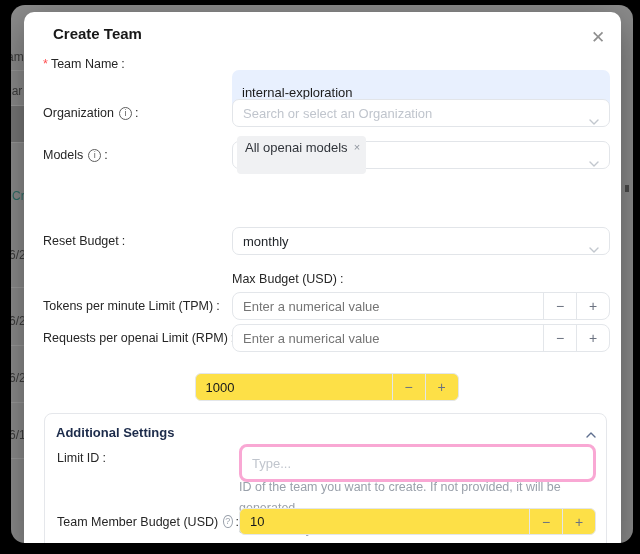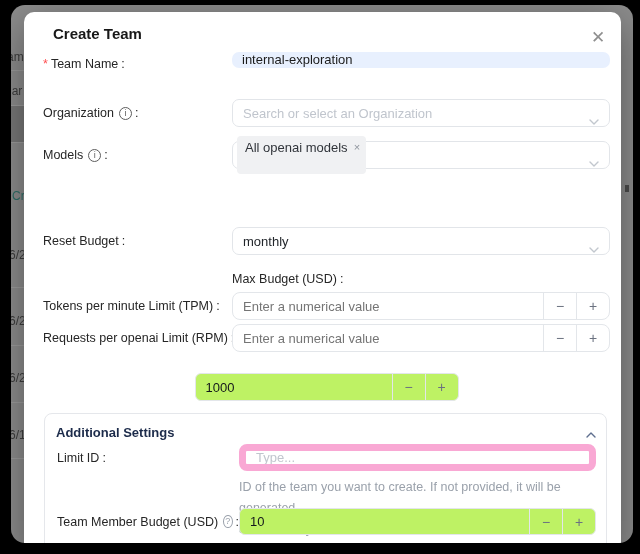--- a/index.html
+++ b/index.html
@@ -28,52 +28,52 @@
   .req{color:#ff4d4f;margin-right:3px;font-size:12.5px;}
   .colon{margin-left:3px;}
   .info-ic{display:inline-flex;align-items:center;justify-content:center;width:13px;height:13px;
            border:1px solid #5d5d5d;border-radius:50%;font-size:9px;color:#5d5d5d;margin-left:5px;
            box-sizing:border-box;line-height:1;}
   .help-ic{display:inline-flex;align-items:center;justify-content:center;width:13px;height:13px;
            border:1px solid #9aa1ab;border-radius:50%;font-size:9px;color:#9aa1ab;margin-left:5px;
            box-sizing:border-box;line-height:1;}
   .ctl{flex:1;position:relative;height:28px;}
 
-  .input-blue{width:100%;height:16px;background:#e8f0fe;border:none;border-radius:7px;
+  .input-blue{width:100%;height:44px;background:#e8f0fe;border:none;border-radius:7px;
               padding:0 10px;font-size:13px;color:#1b1b1b;box-sizing:border-box;outline:none;
-              font-family:"Liberation Sans", sans-serif;}
+              font-family:"Liberation Sans", sans-serif;margin-top:20px;}
   .select{height:28px;border:1px solid #e2e5e9;border-radius:7px;background:#fff;display:flex;
           align-items:center;padding:0 28px 0 10px;position:relative;box-sizing:border-box;cursor:pointer;}
   .select .chev{position:absolute;right:10px;top:11px;color:#c2c7ce;}
   .ph{font-size:13px;color:#c0c5cd;}
   .val{font-size:13px;color:#22262b;}
   .select.tags{padding-left:4px;}
   .tag{display:inline-flex;align-items:center;background:#f0f1f3;border-radius:4px;height:22px;
        padding:0 6px 16px 8px;font-size:13px;color:#30343a;}
   .tag .tag-x{margin-left:6px;color:#8f959e;font-size:11px;cursor:pointer;}
 
   .numctl{height:28px;border:1px solid #e3e6ea;border-radius:8px;display:flex;overflow:hidden;
           box-sizing:border-box;background:#fff;}
-  .numctl.filled{background:#bef264;border-radius:6px;}
+  .numctl.filled{background:#fde047;border-radius:6px;}
   .numctl input{flex:1;min-width:0;border:none;background:transparent;padding:0 10px;font-size:13px;
                 color:#14171c;outline:none;font-family:"Liberation Sans", sans-serif;}
   .numctl .seg{width:32px;flex:0 0 32px;display:flex;align-items:center;justify-content:center;
                border-left:1px solid #e3e6ea;color:#6b7280;font-size:14px;cursor:pointer;}
 
   .card{position:absolute;left:20px;top:401px;width:563px;height:150px;border:1px solid #e5e7eb;
         border-radius:8px;background:#fff;box-sizing:border-box;}
   .card-head{position:absolute;left:11px;top:8px;right:10px;display:flex;align-items:center;
              justify-content:space-between;cursor:pointer;}
   .card-title{font-size:13px;font-weight:700;color:#1c2b4a;}
   .card-chev{color:#5f6f8f;margin-top:2px;}
   .card .row2{position:absolute;display:flex;align-items:center;left:12px;width:539px;height:27px;}
   .card .lbl2{width:182px;flex:0 0 182px;display:flex;align-items:center;font-size:12.5px;
               color:#262626;white-space:nowrap;}
   .card .ctl2{flex:1;position:relative;height:27px;}
-  .input-plain{width:100%;height:27px;background:#fff;border:7px solid #f9a8d4;border-radius:8px;
+  .input-plain{width:100%;height:38px;background:#fff;border:3px solid #f9a8d4;border-radius:8px;
                padding:0 10px;font-size:13px;color:#14171c;box-sizing:border-box;outline:none;
                font-family:"Liberation Sans", sans-serif;}
   .input-plain::placeholder{color:#c0c5cd;}
   .helper{position:absolute;left:194px;top:63px;width:366px;font-size:12.5px;color:#9aa1ab;
           line-height:21px;}
 </style>
 </head>
 <body>
 
 <div class="window">

